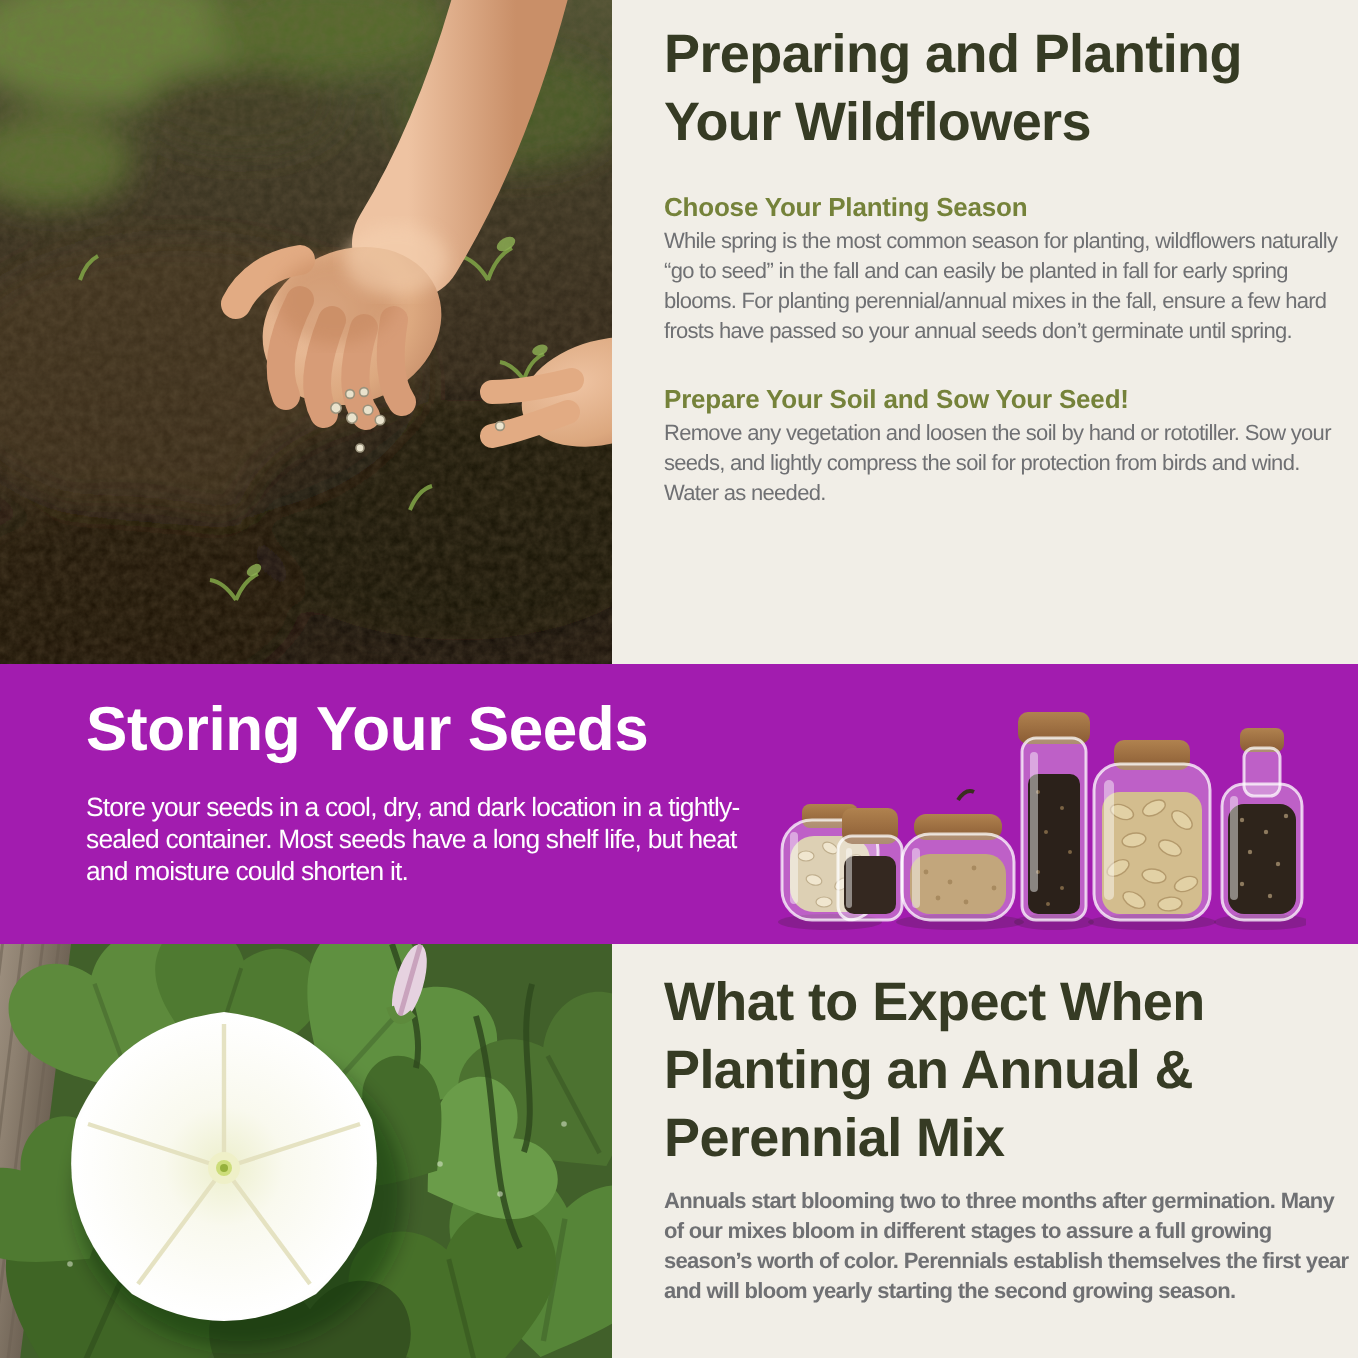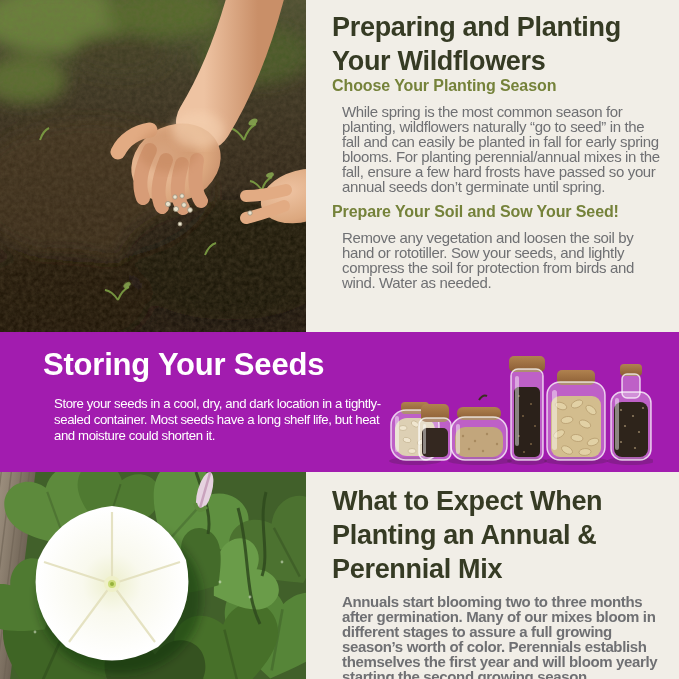--- a/index.html
+++ b/index.html
@@ -15,38 +15,38 @@
   
   .text-top{
     position:absolute;left:331px;top:0;width:348px;height:332px;
     box-sizing:border-box;padding:0 4px 0 1px;
   }
   .section-title{
     color:#363b24;font-size:27px;line-height:34px;font-weight:700;
     letter-spacing:-0.3px;margin:10px 0 0 0;
   }
   .sub-heading{
-    color:#75823a;font-size:16px;font-weight:700;
-    letter-spacing:-0.1px;margin:0 0 2px 0;line-height:16px;
+    color:#75823a;font-size:13px;font-weight:700;
+    letter-spacing:-0.1px;margin:18px 0 2px 0;line-height:16px;
   }
   .body-text{
-    color:#6f7073;font-size:15px;line-height:15px;
-    letter-spacing:-0.35px;margin:10px;
+    color:#6f7073;font-size:11px;line-height:15px;
+    letter-spacing:-0.35px;margin:0;
   }
   
   .band{
     position:absolute;left:0;top:332px;width:679px;height:140px;
     background:#a21caf;
   }
   .band-title{
     position:absolute;left:43px;top:14px;margin:0;color:#ffffff;
     font-size:31px;font-weight:700;letter-spacing:-0.2px;line-height:38px;
   }
   .band-body{
-    position:absolute;left:54px;top:64px;width:330px;margin:0;color:#ffffff;
+    position:absolute;left:43px;top:64px;width:330px;margin:0;color:#ffffff;
     font-size:13.2px;line-height:16.2px;letter-spacing:-0.4px;
   }
   .jars{position:absolute;right:26px;bottom:6px;}
   
   .text-bottom{
     position:absolute;left:331px;top:472px;width:348px;height:207px;
     box-sizing:border-box;padding:0 4px 0 1px;
   }
   .text-bottom .section-title{margin-top:12px;}
   .text-bottom .body-text{margin-top:8px;font-weight:bold;}

